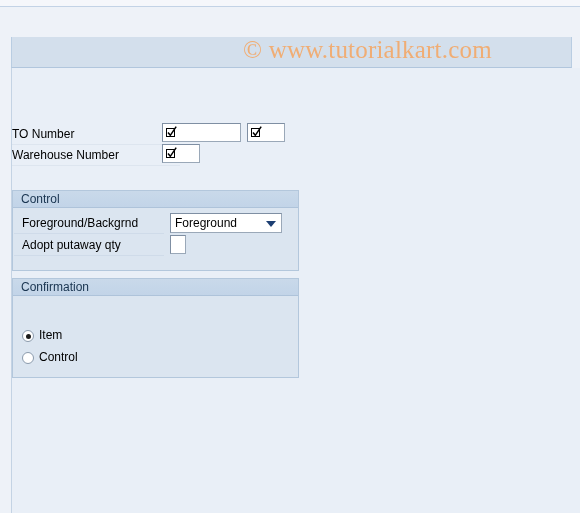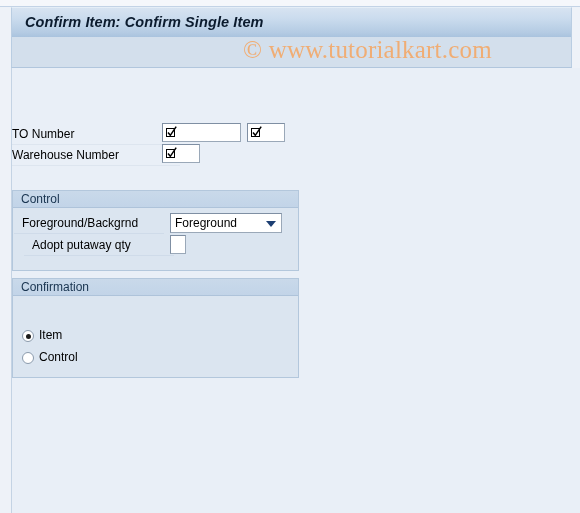--- a/index.html
+++ b/index.html
@@ -230,23 +230,20 @@
     white-space: nowrap;
   }
 </style>
 </head>
 <body>
 
 <div id="app">
 
   <div class="top-strip"></div>
 
-  <div class="titlebar">
-    <div class="titlebar-text">Confirm Item: Confirm Single Item</div>
-  </div>
 
   <div class="wm-band"></div>
   <div class="watermark">
     <span>© www.tutorialkart.com</span>
   </div>
 
   <div class="canvas">
 
     <div class="field-row" style="left:0px; top:56px; width:168px;">
       <div class="field-label" style="left:0px;">TO Number</div>
@@ -286,21 +283,21 @@
       </div>
 
       <div class="gb-row" style="left:1px; top:22px; width:150px;">
         <div class="gb-row-label">Foreground/Backgrnd</div>
       </div>
       <div class="dropdown" style="left:157px; top:22px; width:112px;padding-left:25px;">
         <span class="dd-value">Foreground</span>
         <span class="dd-arrow"></span>
       </div>
 
-      <div class="gb-row" style="left:11px; top:44px; width:150px;">
+      <div class="gb-row" style="left:1px; top:44px; width:150px;">
         <div class="gb-row-label">Adopt putaway qty</div>
       </div>
       <div class="sapfield" style="left:157px; top:44px; width:16px;"></div>
     </div>
 
     <div class="groupbox" style="left:0px; top:210px; width:287px; height:100px;">
       <div class="gb-header">
         <div class="gb-title">Confirmation</div>
       </div>
 

